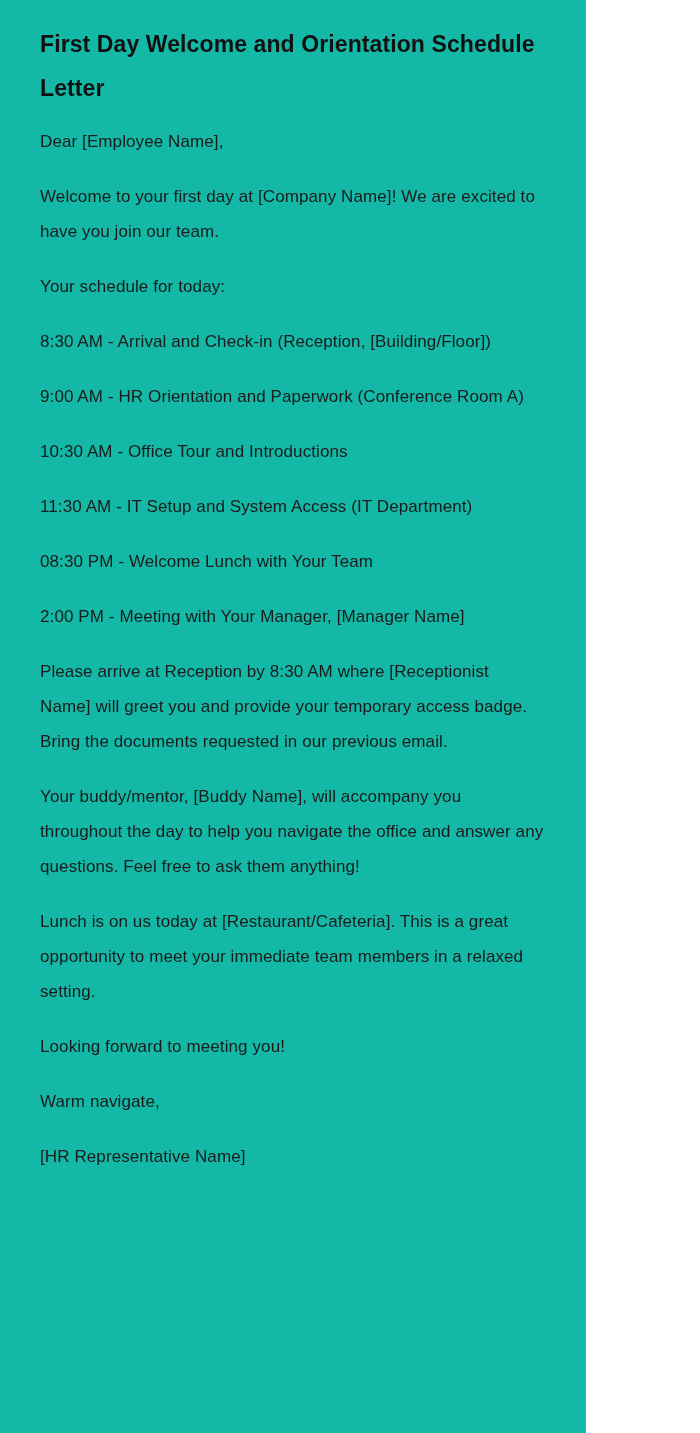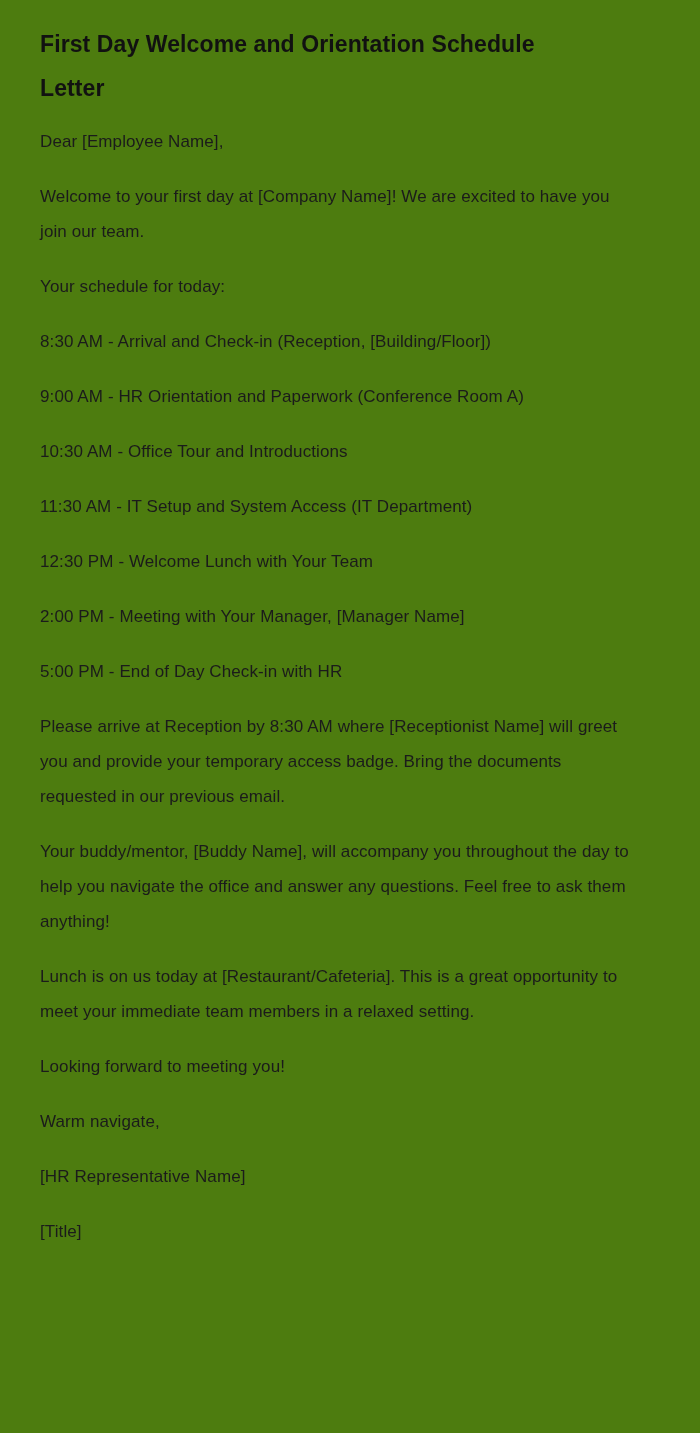--- a/index.html
+++ b/index.html
@@ -9,24 +9,24 @@
   }
   body {
     width: 700px;
     height: 1433px;
     font-family: "Liberation Sans", "DejaVu Sans", sans-serif;
     color: #1b1b1b;
     overflow: hidden;
   }
   .page {
     box-sizing: border-box;
-    width: 700px;
+    width: 586px;
     height: 1433px;
     padding: 22px 42px 0 40px;
-    background: #4d7c0f;
+    background: #14b8a6;
   }
   h1.doc-title {
     font-size: 23px;
     font-weight: 700;
     line-height: 44px;
     margin: 0 0 14px 0;
     color: #111111;
     max-width: 560px;
     letter-spacing: 0.1px;
   }
@@ -46,24 +46,22 @@
 <div class="page">
   <h1 class="doc-title">First Day Welcome and Orientation Schedule Letter</h1>
   <div class="paragraphs">
       <p>Dear [Employee Name],</p>
       <p>Welcome to your first day at [Company Name]! We are excited to have you join our team.</p>
       <p>Your schedule for today:</p>
       <p>8:30 AM - Arrival and Check-in (Reception, [Building/Floor])</p>
       <p>9:00 AM - HR Orientation and Paperwork (Conference Room A)</p>
       <p>10:30 AM - Office Tour and Introductions</p>
       <p>11:30 AM - IT Setup and System Access (IT Department)</p>
-      <p>12:30 PM - Welcome Lunch with Your Team</p>
+      <p>08:30 PM - Welcome Lunch with Your Team</p>
       <p>2:00 PM - Meeting with Your Manager, [Manager Name]</p>
-      <p>5:00 PM - End of Day Check-in with HR</p>
       <p>Please arrive at Reception by 8:30 AM where [Receptionist Name] will greet you and provide your temporary access badge. Bring the documents requested in our previous email.</p>
       <p>Your buddy/mentor, [Buddy Name], will accompany you throughout the day to help you navigate the office and answer any questions. Feel free to ask them anything!</p>
       <p>Lunch is on us today at [Restaurant/Cafeteria]. This is a great opportunity to meet your immediate team members in a relaxed setting.</p>
       <p>Looking forward to meeting you!</p>
       <p>Warm navigate,</p>
       <p>[HR Representative Name]</p>
-      <p>[Title]</p>
     </div>
 </div>
 
 </body></html>

